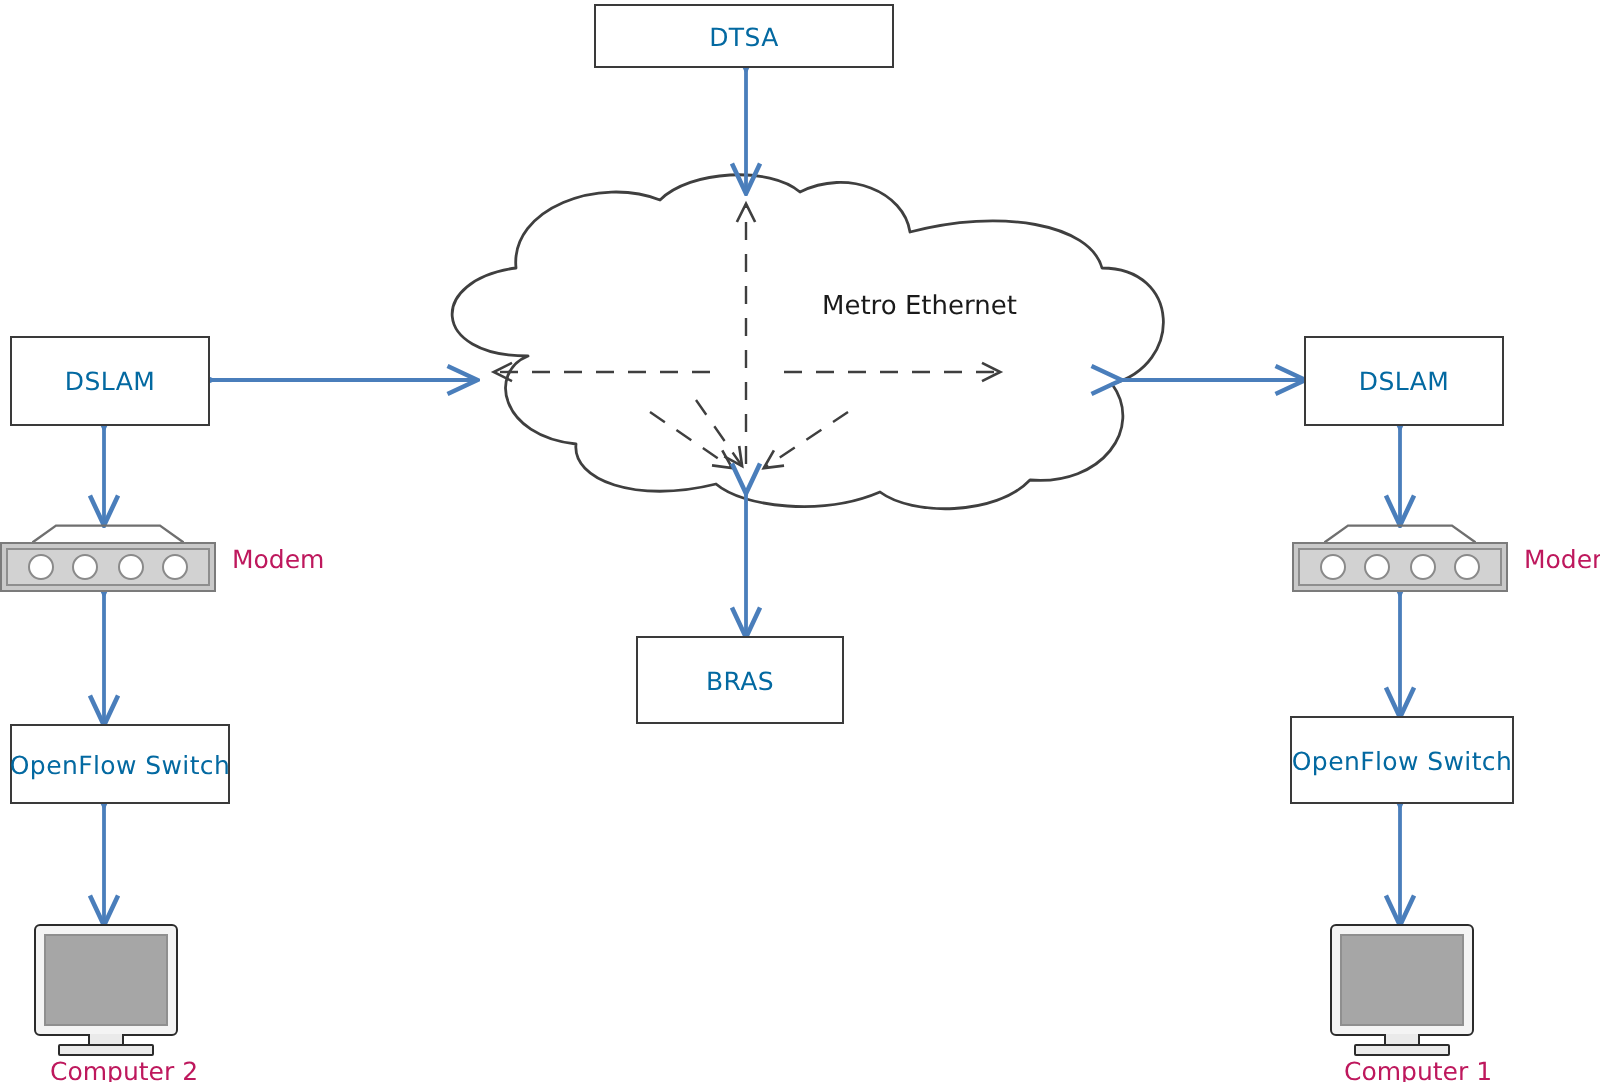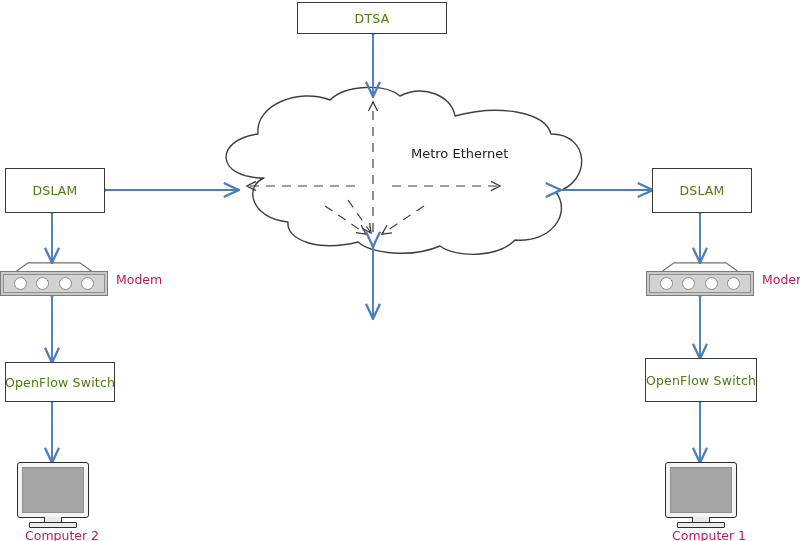--- a/index.html
+++ b/index.html
@@ -25,21 +25,21 @@
     height: 541px;
   }
   .node-box {
     position: absolute;
     box-sizing: border-box;
     border: 1.3px solid #3a3a3a;
     background: #ffffff;
     display: flex;
     align-items: center;
     justify-content: center;
-    color: #4d7c0f;
+    color: #0369a1;
     font-size: 12.5px;
     letter-spacing: 0.2px;
     white-space: nowrap;
   }
   .caption {
     position: absolute;
     color: #be185d;
     font-size: 12.5px;
     white-space: nowrap;
   }
@@ -203,20 +203,21 @@
       <line x1="700" y1="296" x2="700" y2="358" marker-start="url(#arrT)" marker-end="url(#arrT)"></line>
 
       <line x1="700" y1="402" x2="700" y2="462" marker-start="url(#arrT)" marker-end="url(#arrT)"></line>
     </g>
   </svg>
 
   <div class="cloud-label" style="left:411px; top:146px;text-align:right;">Metro Ethernet</div>
 
   <div class="node-box" style="left:297px; top:2px; width:150px; height:32px;">DTSA</div>
 
+  <div class="node-box" style="left:318px; top:318px; width:104px; height:44px;">BRAS</div>
 
   <div class="node-box" style="left:5px; top:168px; width:100px; height:45px;">DSLAM</div>
 
   <div class="modem" style="left:0px; top:262px;">
     <svg class="modem-top" viewBox="0 0 76 10">
       <path d="M0,9.4 L12,0.8 L64,0.8 L76,9.4" fill="none" stroke="#6f6f6f" stroke-width="1.2"></path>
     </svg>
     <div class="modem-body">
       <div class="modem-inner">
         <span class="modem-led"></span>

